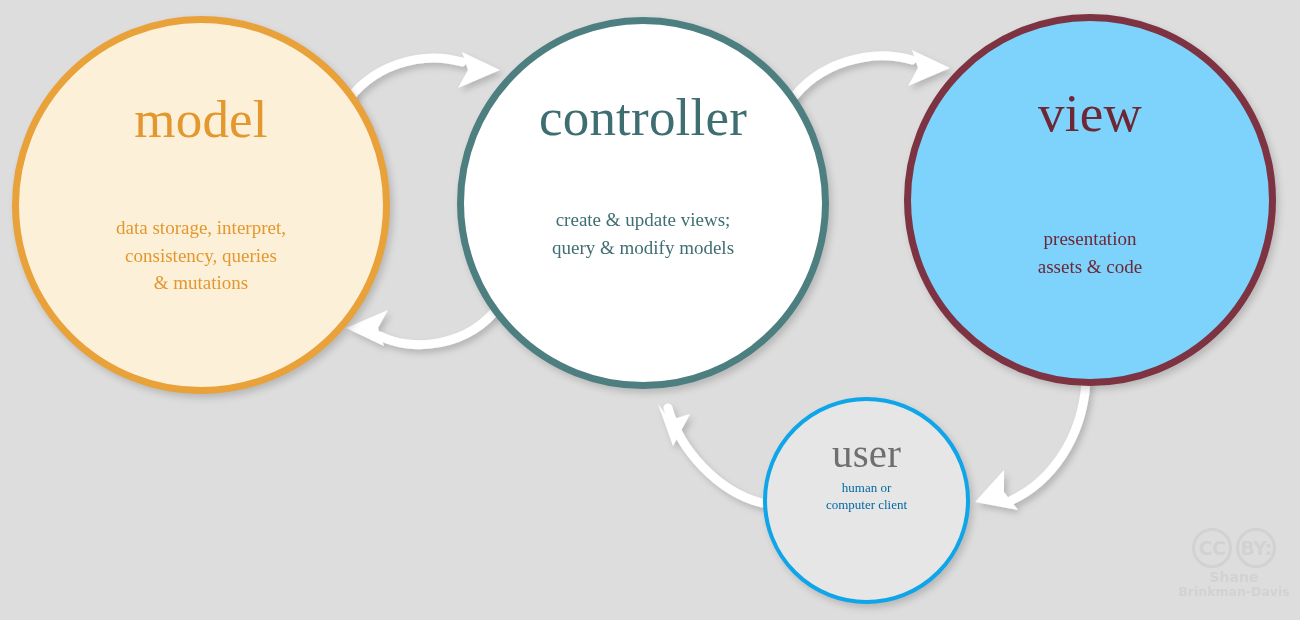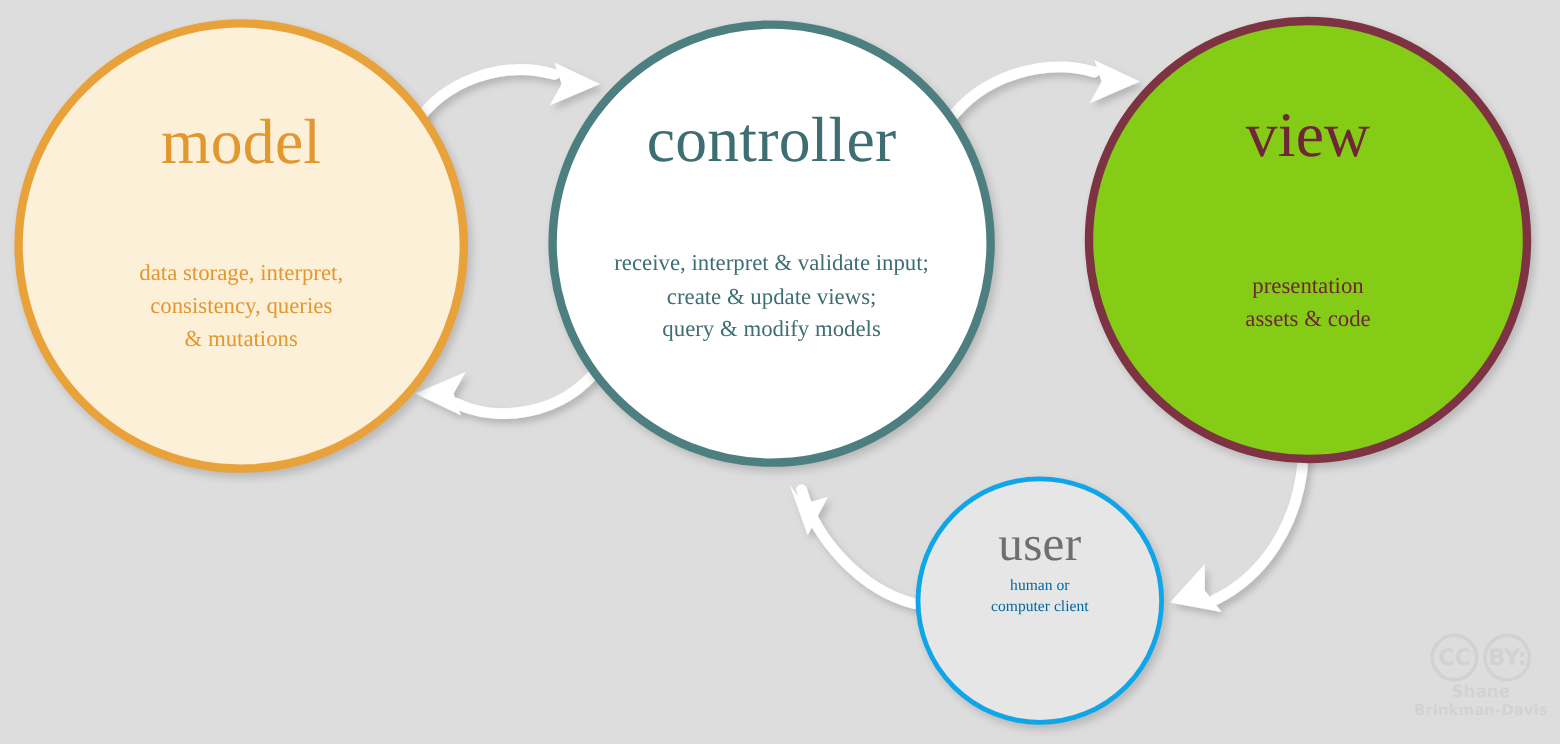--- a/index.html
+++ b/index.html
@@ -86,21 +86,21 @@
     color: #3f6e72;
     font-size: 19px;
     line-height: 1.45;
     margin-top: 62px;
   }
 
   
   #node-view {
     left: 904px; top: 14px;
     width: 372px; height: 372px;
-    background: #84cc16;
+    background: #7dd3fc;
     border: 7px solid #7d3341;
   }
   #node-view .node-title {
     color: #6e2735;
     font-size: 53px;
     margin-top: 66px;
   }
   #node-view .node-desc {
     color: #6e2735;
     font-size: 19px;
@@ -213,21 +213,20 @@
     <div class="node-desc">
       <div>data storage, interpret,</div>
       <div>consistency, queries</div>
       <div>&amp; mutations</div>
     </div>
   </div>
 
   <div class="node" id="node-controller">
     <div class="node-title">controller</div>
     <div class="node-desc">
-      <div>receive, interpret &amp; validate input;</div>
       <div>create &amp; update views;</div>
       <div>query &amp; modify models</div>
     </div>
   </div>
 
   <div class="node" id="node-view">
     <div class="node-title">view</div>
     <div class="node-desc">
       <div>presentation</div>
       <div>assets &amp; code</div>

